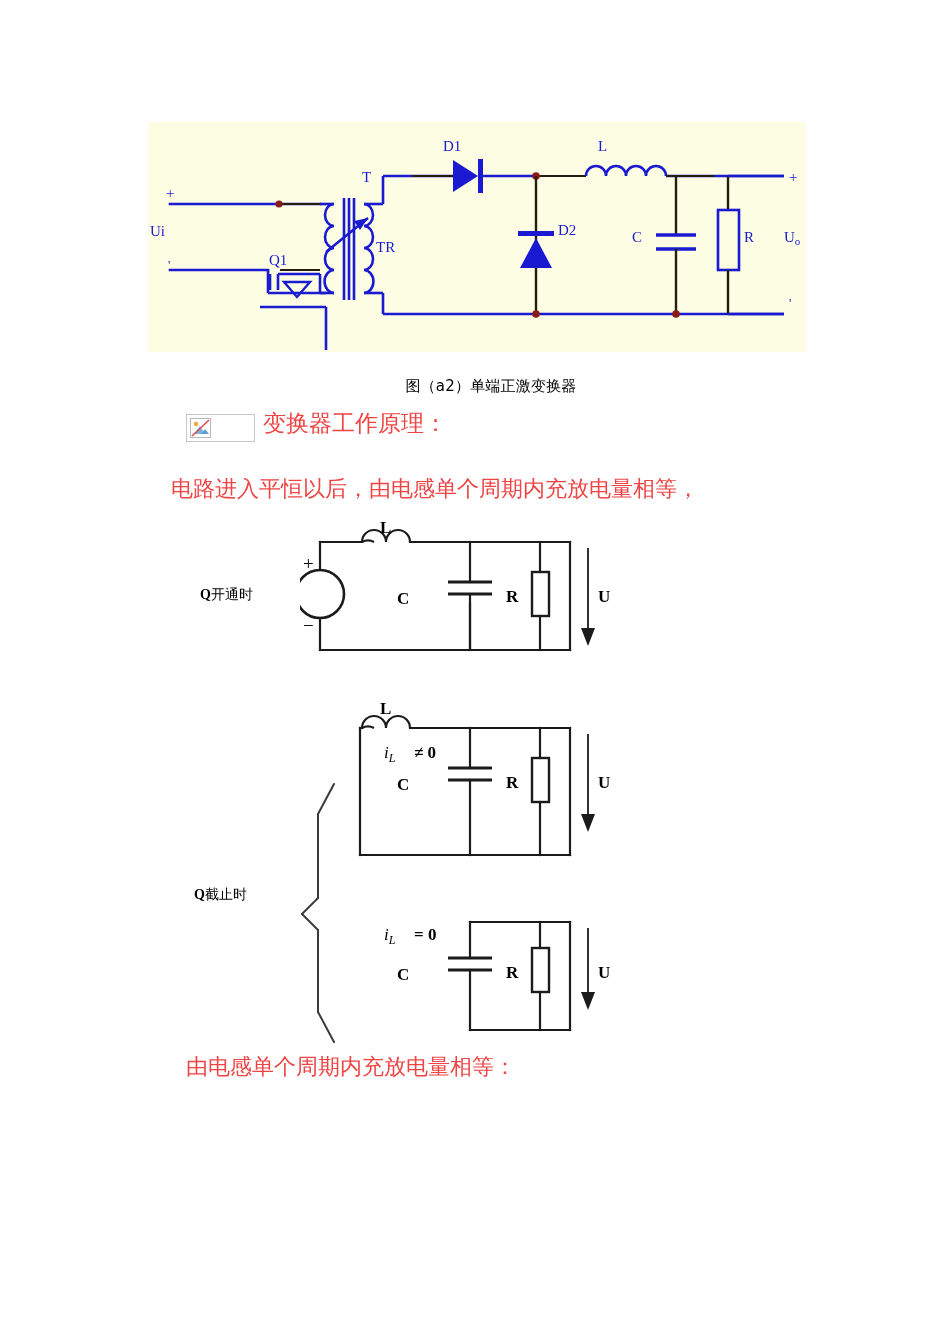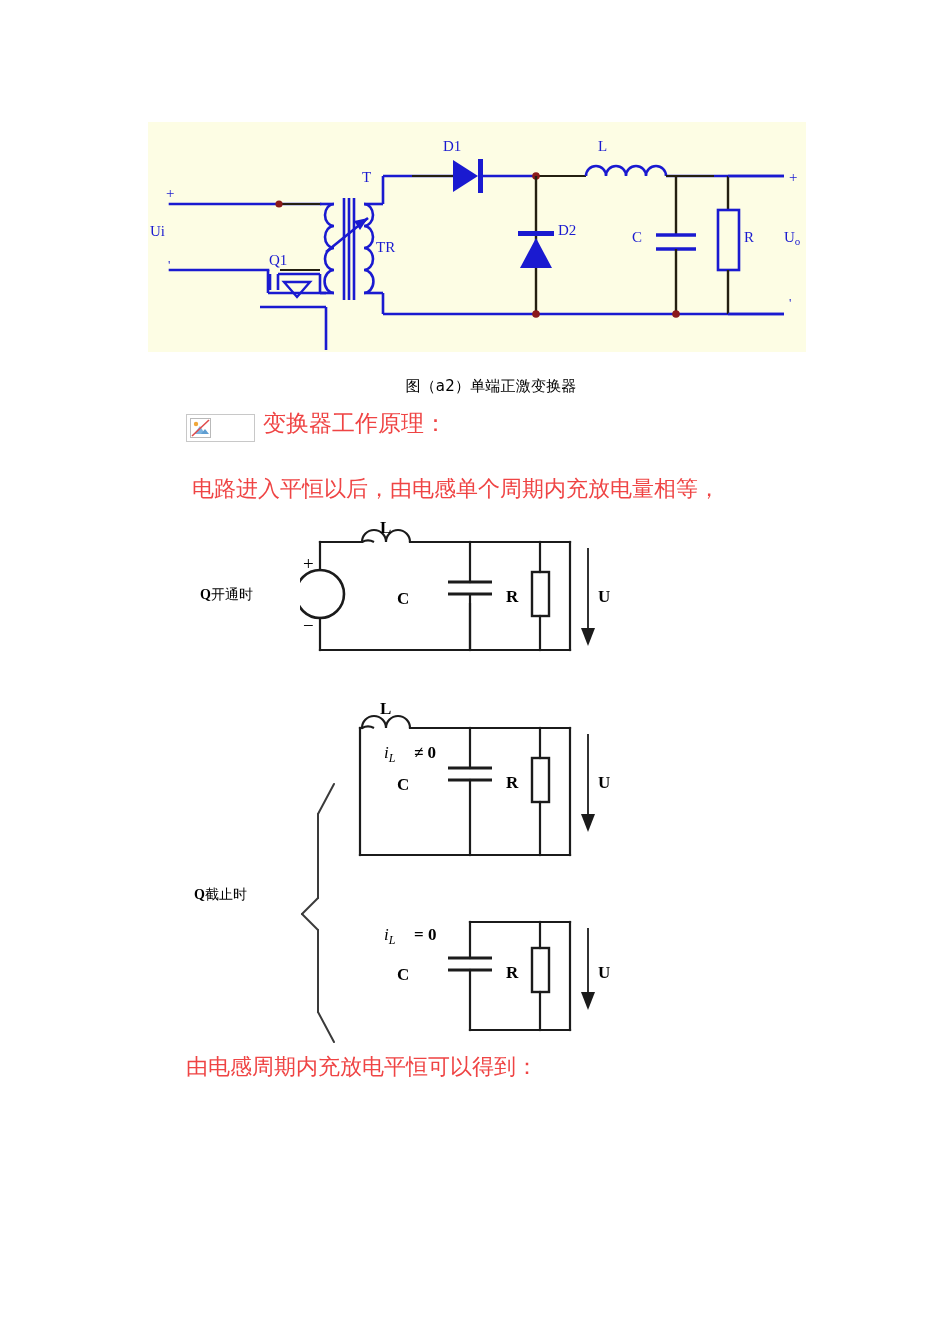--- a/index.html
+++ b/index.html
@@ -211,21 +211,21 @@
       <circle cx="5" cy="5" r="2.2" fill="#f0a73a"></circle>
       <polygon points="3,15 9,7 14,15" fill="#7ab3e0"></polygon>
       <polygon points="10,15 14,10 18,15" fill="#5f9ed1"></polygon>
       <line x1="1" y1="17" x2="18" y2="1" stroke="#e04a4a" stroke-width="1.6"></line>
     </svg>
   </div>
 </div>
 
 <div class="bodytext" style="left:263px;top:408px;font-size:23px;">变换器工作原理：</div>
 
-<div class="bodytext" style="left:192px;top:474px;font-size:22px;">电路进入平恒以后，由电感单个周期内充放电量相等，</div>
+<div class="bodytext" style="left:171px;top:474px;font-size:22px;">电路进入平恒以后，由电感单个周期内充放电量相等，</div>
 
 <div class="diagram" style="left:300px;top:520px;">
   <svg width="310" height="150" viewBox="0 0 310 150">
     <g stroke="#1b1b1b" stroke-width="2.2" fill="none" stroke-linecap="square">
 
       <line x1="20" y1="22" x2="62" y2="22"></line>
       <line x1="110" y1="22" x2="170" y2="22"></line>
       <line x1="170" y1="22" x2="270" y2="22"></line>
       <line x1="20" y1="22" x2="20" y2="50"></line>
       <line x1="20" y1="98" x2="20" y2="130"></line>
@@ -367,13 +367,13 @@
       <text x="238" y="78">U<tspan font-size="12" dy="2">o</tspan></text>
     </g>
 
     <g>
       <text x="24" y="40" font-family="Liberation Serif, serif" font-style="italic" font-size="17" fill="#000">i<tspan font-size="12" dy="4" font-style="italic">L</tspan></text>
       <text x="54" y="40" font-family="Liberation Serif, serif" font-weight="bold" font-size="17" fill="#000">= 0</text>
     </g>
   </svg>
 </div>
 
-<div class="bodytext" style="left:186px;top:1052px;font-size:22px;">由电感周期内充放电平恒可以得到：</div>
+<div class="bodytext" style="left:186px;top:1052px;font-size:22px;">由电感单个周期内充放电量相等：</div>
 
 </body></html>

